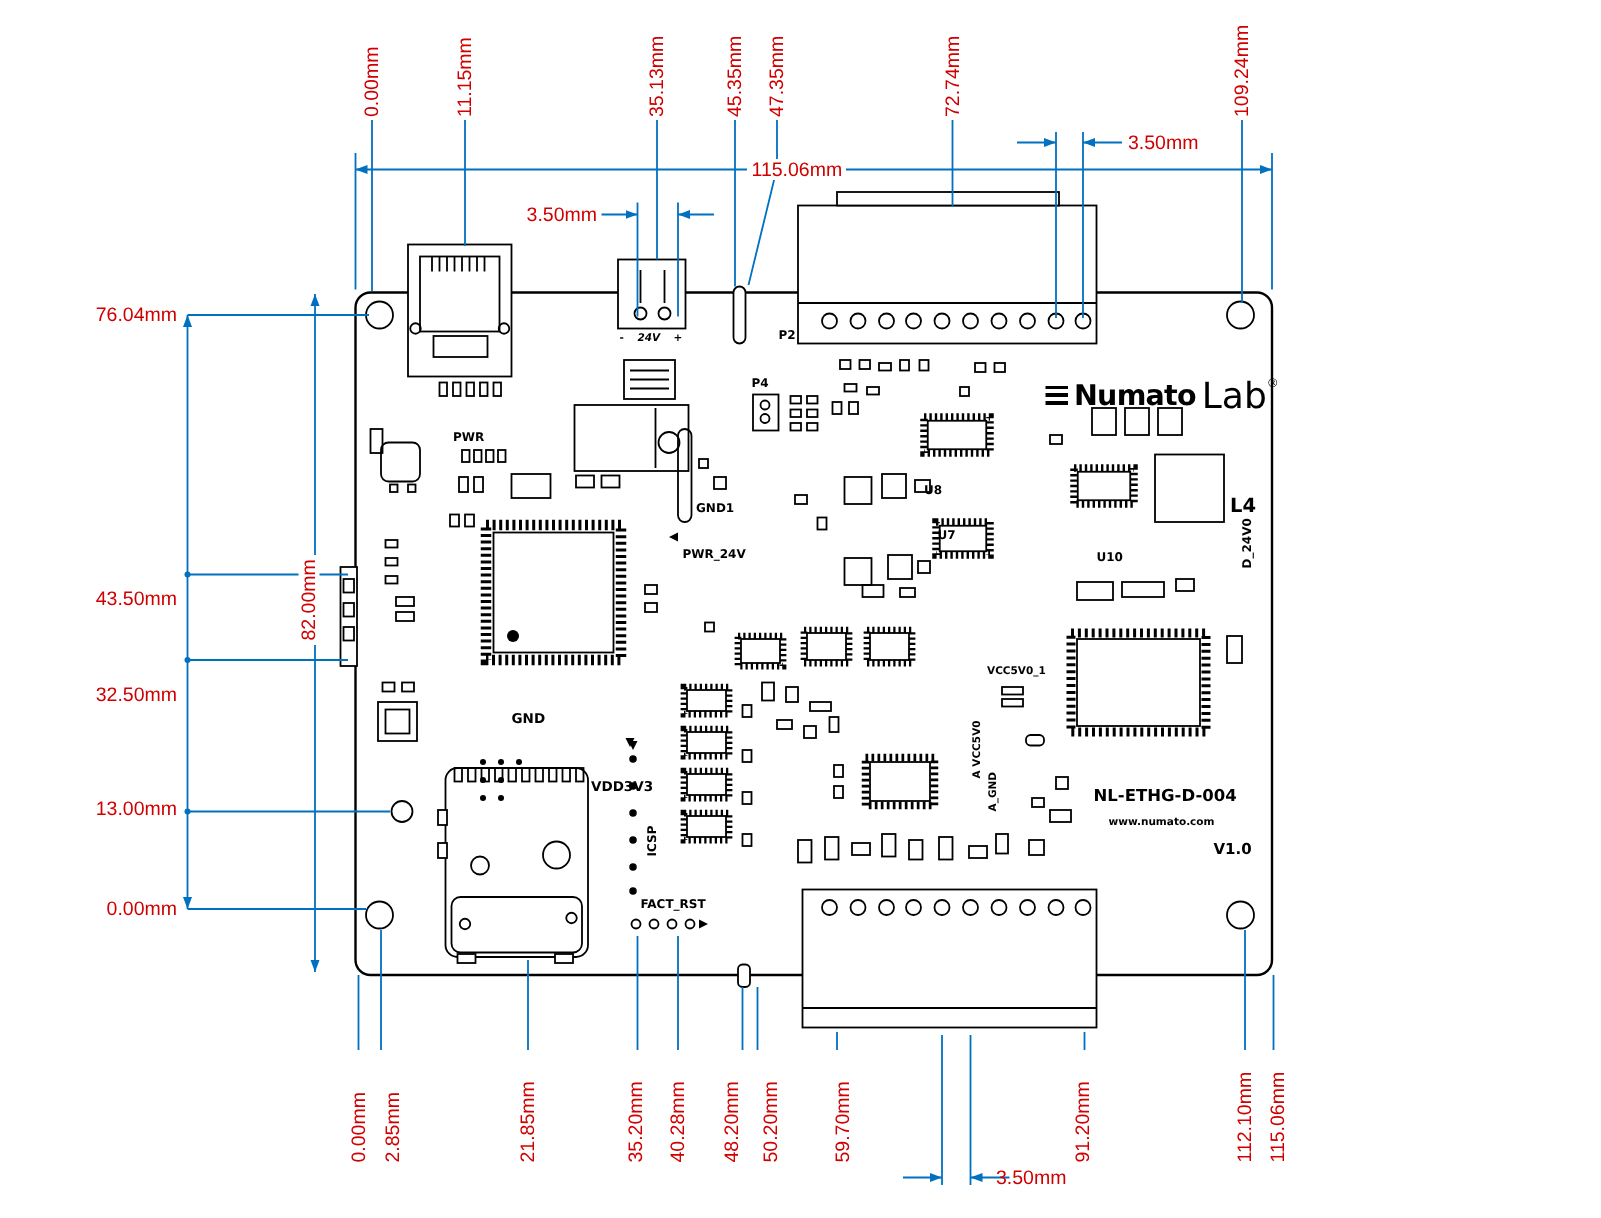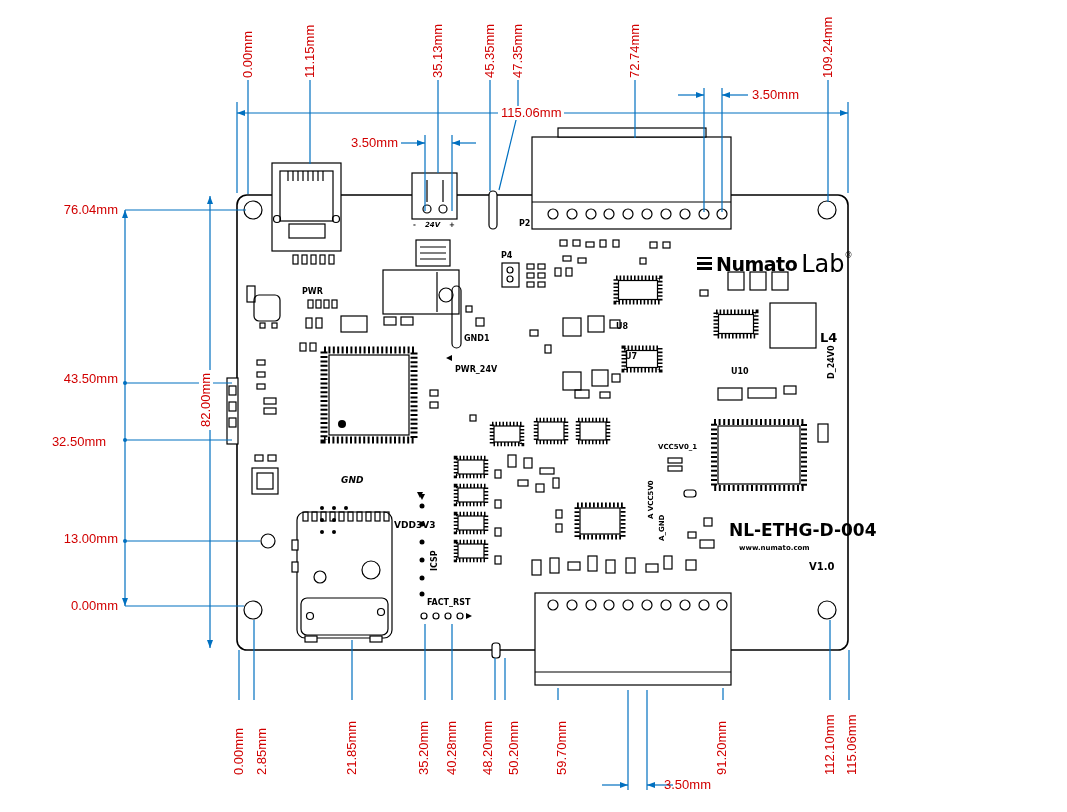--- a/index.html
+++ b/index.html
@@ -381,22 +381,22 @@
 <div class="dim dim-v" style="left:483px;top:78px;">45.35mm</div>
 <div class="dim dim-v" style="left:511px;top:78px;">47.35mm</div>
 <div class="dim dim-v" style="left:628px;top:78px;">72.74mm</div>
 <div class="dim dim-v" style="left:821px;top:78px;">109.24mm</div>
 
 <div class="dim dim-box" style="left:498px;top:106px;">115.06mm</div>
 <div class="dim" style="left:340px;top:136px;width:58px;text-align:right;">3.50mm</div>
 <div class="dim" style="left:752px;top:88px;">3.50mm</div>
 
 <div class="dim dim-left" style="left:40px;top:203px;">76.04mm</div>
-<div class="dim dim-left" style="left:40px;top:372px;">43.50mm</div>
-<div class="dim dim-left" style="left:40px;top:435px;text-align:center;">32.50mm</div>
+<div class="dim dim-left" style="left:40px;top:392px;">43.50mm</div>
+<div class="dim dim-left" style="left:40px;top:456px;">32.50mm</div>
 <div class="dim dim-left" style="left:40px;top:532px;">13.00mm</div>
 <div class="dim dim-left" style="left:40px;top:599px;">0.00mm</div>
 
 <div class="dim dim-v dim-box" style="left:199px;top:430px;">82.00mm</div>
 
 <div class="dim dim-v" style="left:232px;top:775px;">0.00mm</div>
 <div class="dim dim-v" style="left:255px;top:775px;">2.85mm</div>
 <div class="dim dim-v" style="left:345px;top:775px;">21.85mm</div>
 <div class="dim dim-v" style="left:417px;top:775px;">35.20mm</div>
 <div class="dim dim-v" style="left:445px;top:775px;">40.28mm</div>
@@ -414,30 +414,30 @@
 <div class="silk" style="left:425px;top:221px;font-size:7px;font-style:italic;">24V</div>
 <div class="silk" style="left:449px;top:221px;font-size:7px;">+</div>
 <div class="silk" style="left:464px;top:334px;">GND1</div>
 <div class="silk" style="left:455px;top:365px;">PWR_24V</div>
 <div class="silk" style="left:501px;top:251px;">P4</div>
 <div class="silk" style="left:519px;top:219px;">P2</div>
 <div class="silk" style="left:616px;top:280px;margin-top:42px;">U8</div>
 <div class="silk" style="left:625px;top:352px;">U7</div>
 <div class="silk" style="left:731px;top:339px;margin-top:28px;">U10</div>
 <div class="silk" style="left:820px;top:333px;font-size:13px;">L4</div>
-<div class="silk" style="left:341px;top:476px;font-size:9px;font-style:italic;">GND</div>
+<div class="silk" style="left:341px;top:476px;font-size:9px;">GND</div>
 <div class="silk" style="left:394px;top:476px;font-size:9px;margin-top:45px;">VDD3V3</div>
 <div class="silk" style="left:427px;top:598px;">FACT_RST</div>
 <div class="silk" style="left:658px;top:443px;font-size:7px;">VCC5V0_1</div>
 <div class="silk silk-v" style="left:430px;top:571px;">ICSP</div>
 <div class="silk silk-v" style="left:827px;top:379px;">D_24V0</div>
 <div class="silk silk-v" style="left:647px;top:519px;font-size:7px;">A VCC5V0</div>
 <div class="silk silk-v" style="left:658px;top:541px;font-size:7px;">A_GND</div>
 
-<div class="silk" style="left:729px;top:526px;font-size:17px;">NL-ETHG-D-004</div>
+<div class="silk" style="left:729px;top:526px;font-size:11px;">NL-ETHG-D-004</div>
 <div class="silk" style="left:739px;top:544px;font-size:7px;">www.numato.com</div>
 <div class="silk" style="left:809px;top:562px;font-size:10px;">V1.0</div>
 
 <div class="logo">
   <span class="logo-icon"></span>
   <span class="logo-t1">Numato</span>
   <span class="logo-t2">Lab</span>
   <span class="logo-reg">®</span>
 </div>
 

